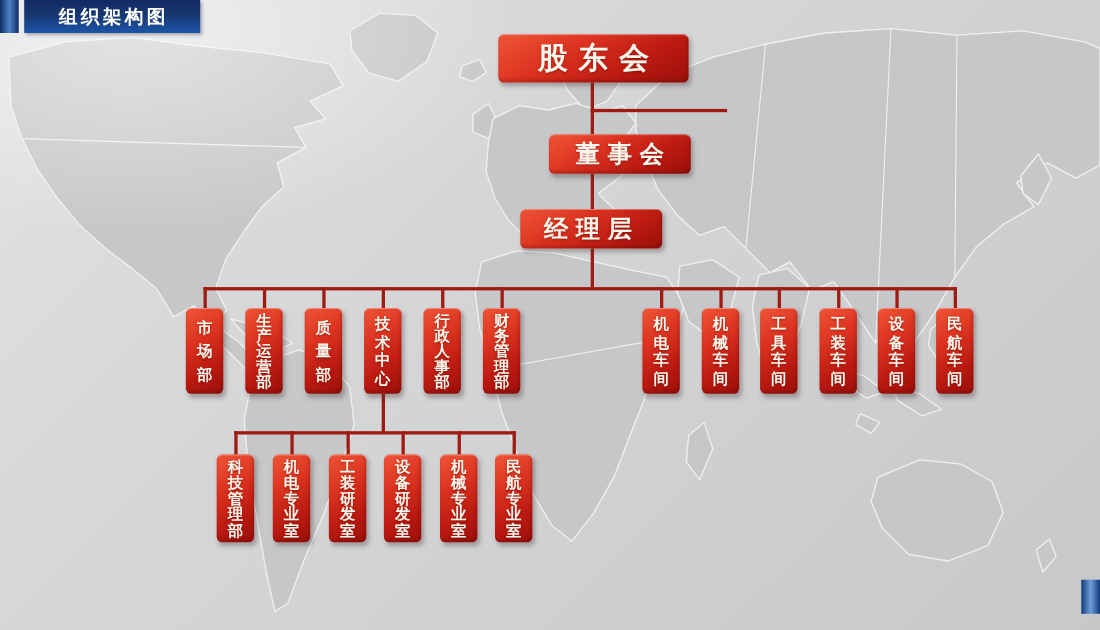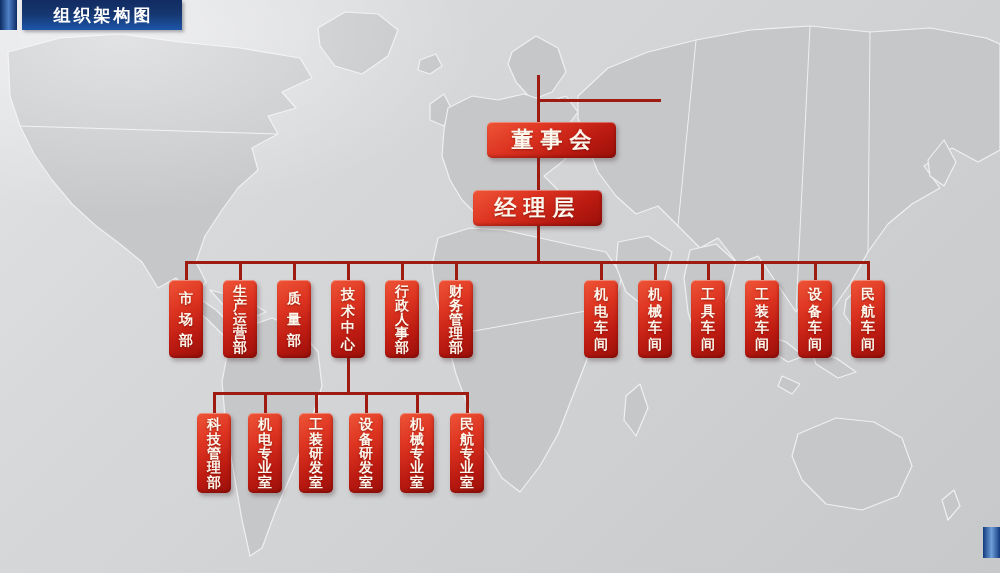--- a/index.html
+++ b/index.html
@@ -111,21 +111,22 @@
   <div class="line" style="left:866.5px;top:261px;width:3px;height:20px;"></div>
   <div class="line" style="left:346.5px;top:358px;width:3px;height:36px;"></div>
   <div class="line" style="left:212.5px;top:392px;width:256px;height:3px;"></div>
   <div class="line" style="left:212.5px;top:392px;width:3px;height:22px;"></div>
   <div class="line" style="left:263.5px;top:392px;width:3px;height:22px;"></div>
   <div class="line" style="left:314.5px;top:392px;width:3px;height:22px;"></div>
   <div class="line" style="left:364.5px;top:392px;width:3px;height:22px;"></div>
   <div class="line" style="left:415.5px;top:392px;width:3px;height:22px;"></div>
   <div class="line" style="left:465.5px;top:392px;width:3px;height:22px;"></div>
 
-  <div class="rbox" style="left:487px;top:122px;width:129px;height:36px;font-size:22px;letter-spacing:7px;padding-left:7px;">董事会</div>
+  <div class="rbox" style="left:453px;top:31px;width:173px;height:44px;font-size:27px;letter-spacing:10px;padding-left:10px;">股东会</div>
+  <div class="rbox" style="left:499px;top:122px;width:129px;height:36px;font-size:22px;letter-spacing:7px;padding-left:7px;">董事会</div>
   <div class="rbox" style="left:473px;top:190px;width:129px;height:36px;font-size:22px;letter-spacing:7px;padding-left:1px;">经理层</div>
 
   <div class="rbox vbox" style="left:169px;top:280px;width:34px;height:78px;">
       <span>市</span>
       <span>场</span>
       <span>部</span>
     </div>
   <div class="rbox vbox" style="left:223px;top:280px;width:34px;height:78px;">
       <span>生</span>
       <span>产</span>

